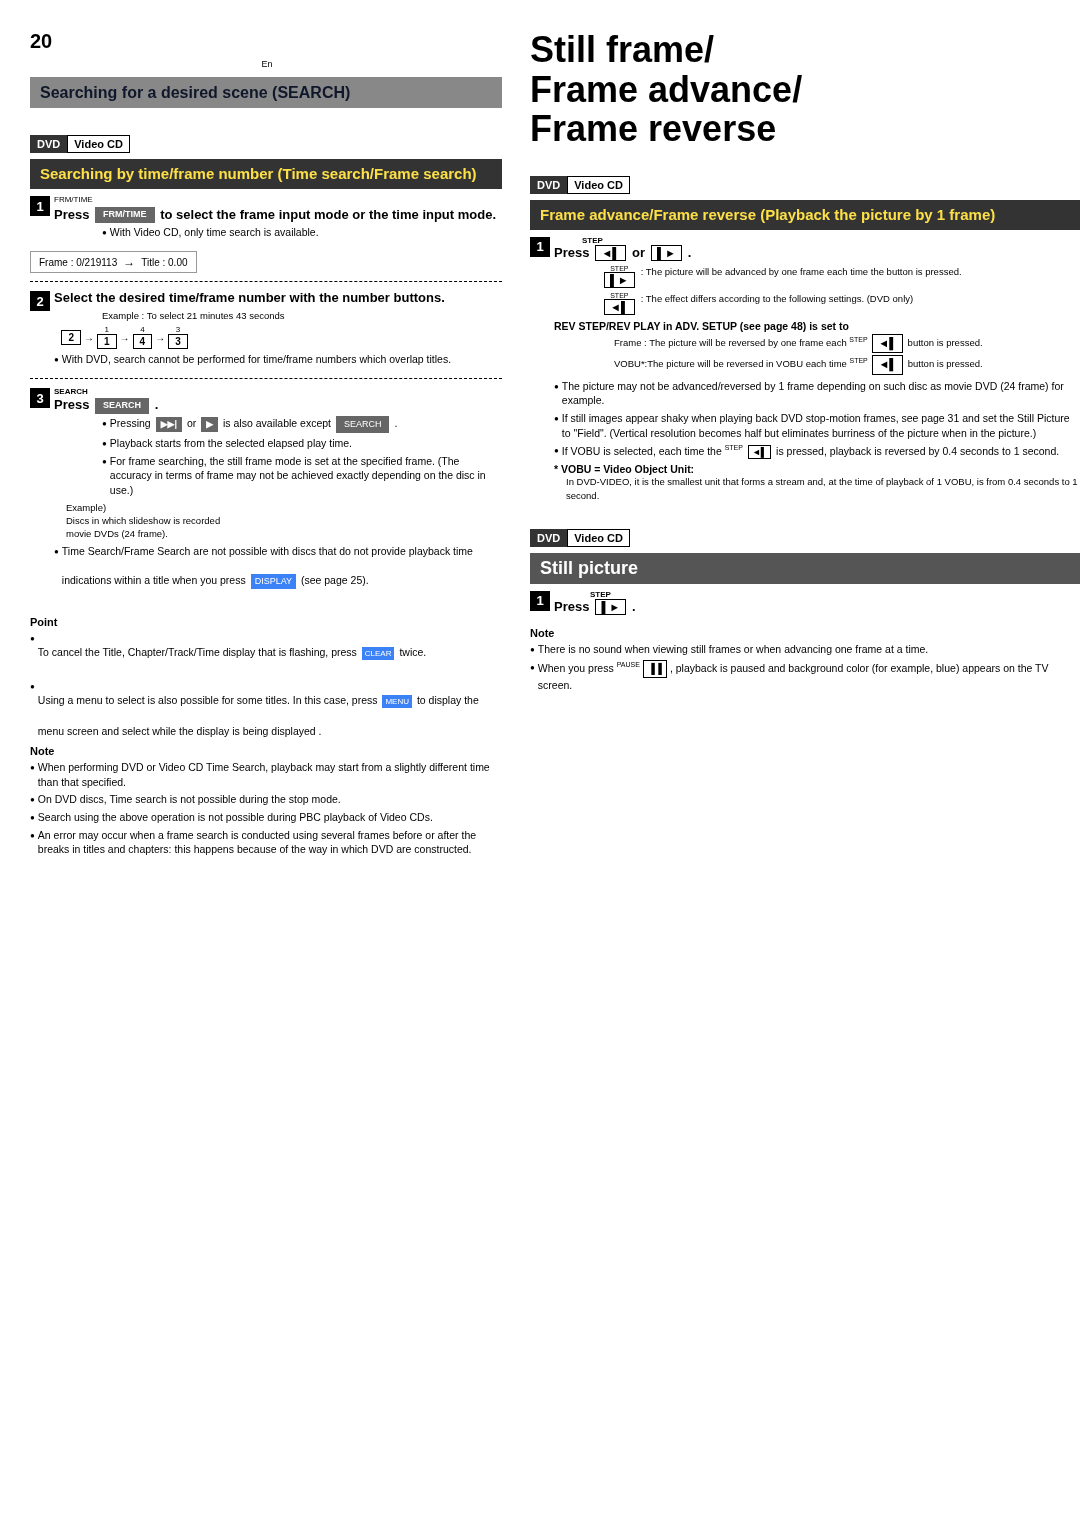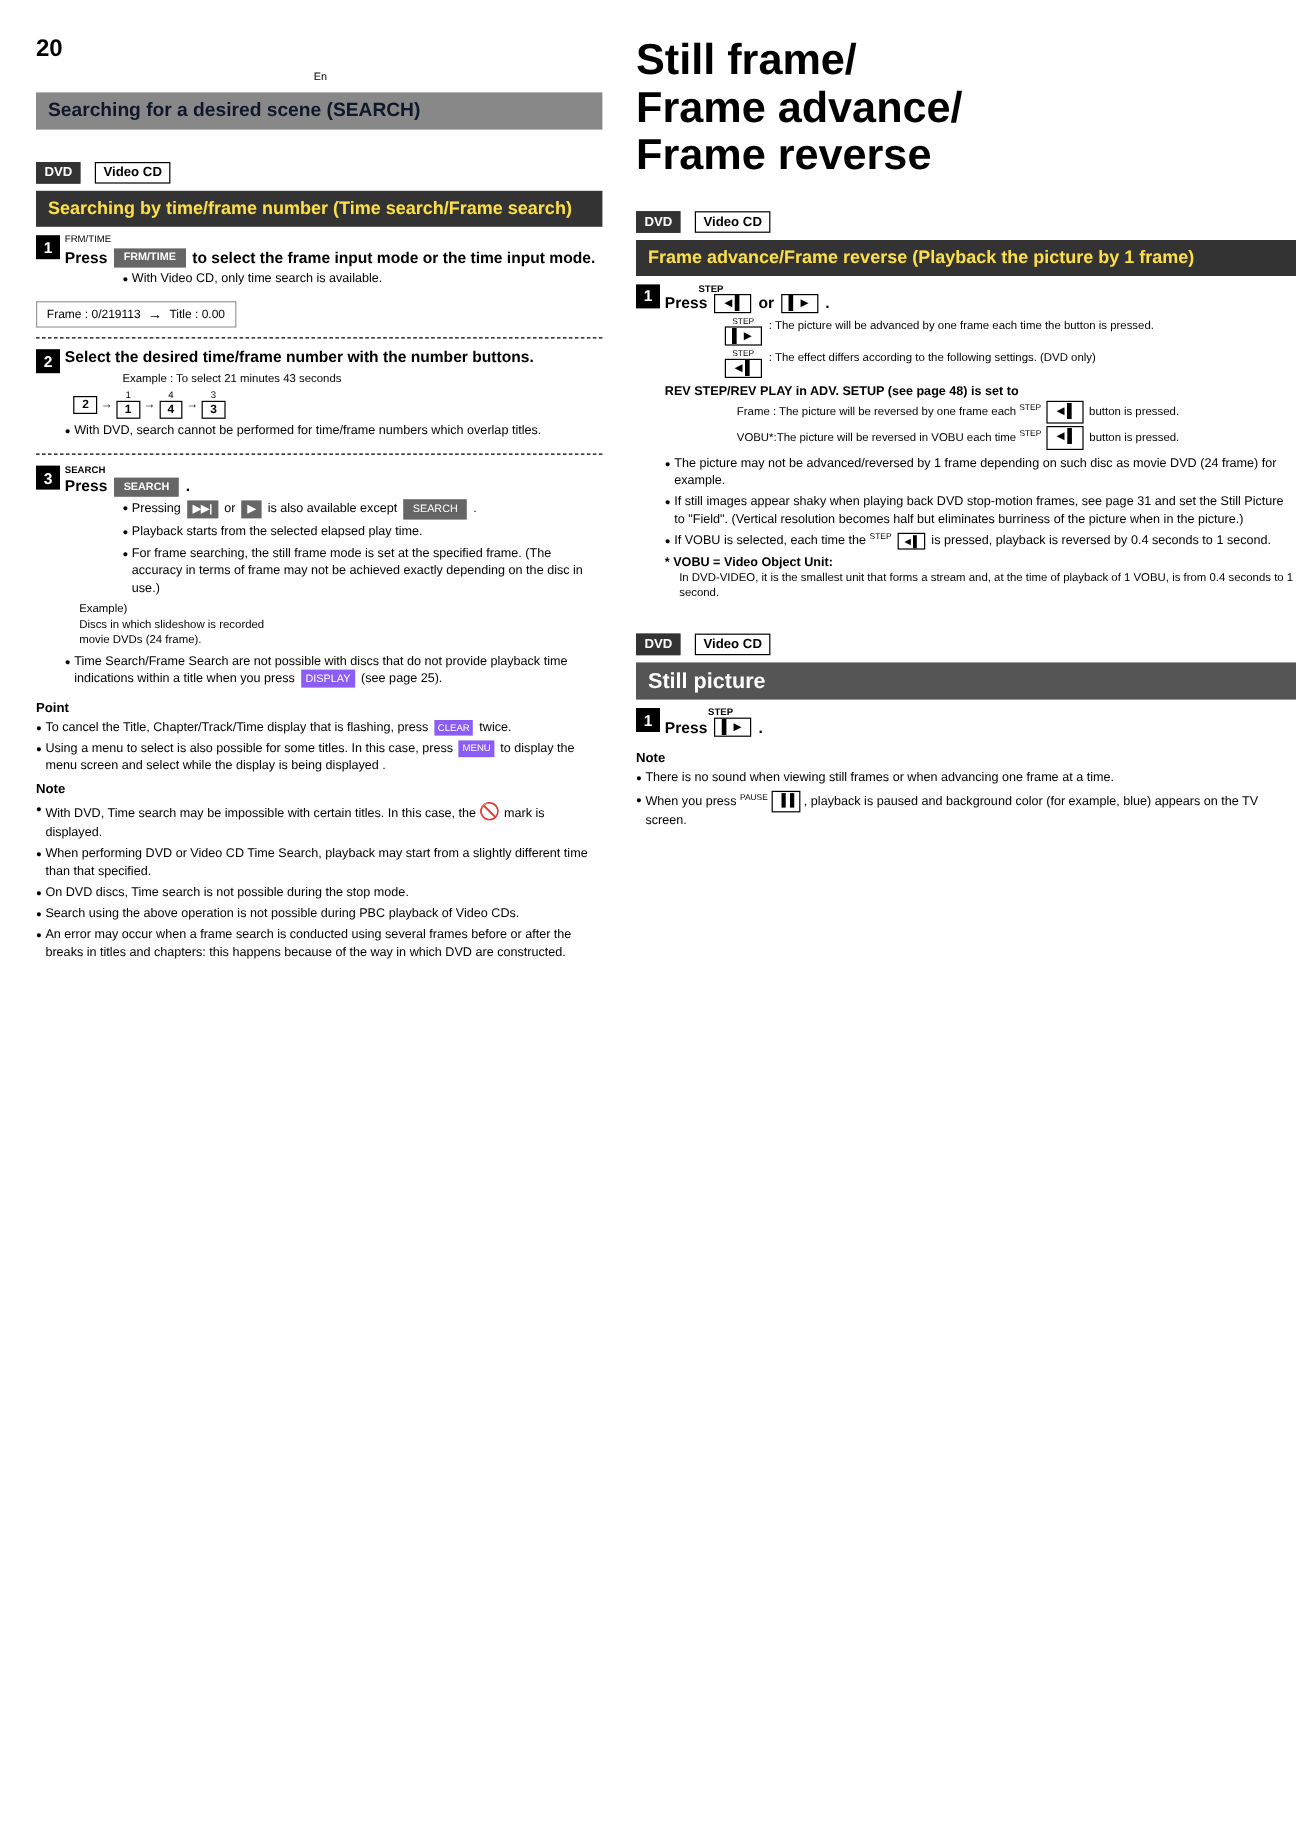--- a/index.html
+++ b/index.html
@@ -56,21 +56,21 @@
       padding: 6px 10px;
       font-size: 15px;
       font-weight: bold;
       margin-bottom: 6px;
       line-height: 1.2;
     }
     
     .dvd-badge {
       display: flex;
       align-items: center;
-      gap: 12px;
+      gap: 0;
       margin-bottom: 6px;
       margin-top: 27px;
     }
     .dvd-badge .dvd {
       background: #333;
       color: #fff;
       font-weight: bold;
       font-size: 11px;
       padding: 2px 6px;
       border: 1px solid #333;
@@ -158,25 +158,25 @@
       display: inline-block;
       border: 1.5px solid #000;
       font-size: 11px;
       padding: 1px 5px;
       margin: 0 2px;
       vertical-align: middle;
       font-weight: bold;
     }
     .btn-small-dark {
       display: inline-block;
-      background: #8b5cf6;
+      background: #3b82f6;
       color: #fff;
       font-size: 9px;
       padding: 1px 4px;
-      margin: 0 2px;
+      margin: 16px 2px;
       vertical-align: middle;
     }
     
     .time-frame-box {
       display: flex;
       align-items: center;
       gap: 6px;
       margin: 5px 0 8px 0;
       border: 1px solid #999;
       padding: 3px 8px;
@@ -439,27 +439,20 @@
           <span>Using a menu to select is also possible for some titles. In this case, press</span>
           <span class="btn-small-dark" style="font-size:8px;padding:1px 3px;">MENU</span>
           <span>to display the menu screen and select while the display is being displayed .</span>
         </span>
       </li>
     </ul>
 
     <div class="point-heading">Note</div>
     <ul class="bullet-list">
       <li>
-        <span>
-          <span>With DVD, Time search may be impossible with certain titles. In this case, the</span>
-          <span style="font-size:14px;">🚫</span>
-          <span>mark is displayed.</span>
-        </span>
-      </li>
-      <li>
           <span>When performing DVD or Video CD Time Search, playback may start from a slightly different time than that specified.</span>
         </li>
       <li>
           <span>On DVD discs, Time search is not possible during the stop mode.</span>
         </li>
       <li>
           <span>Search using the above operation is not possible during PBC playback of Video CDs.</span>
         </li>
       <li>
           <span>An error may occur when a frame search is conducted using several frames before or after the breaks in titles and chapters: this happens because of the way in which DVD are constructed.</span>

